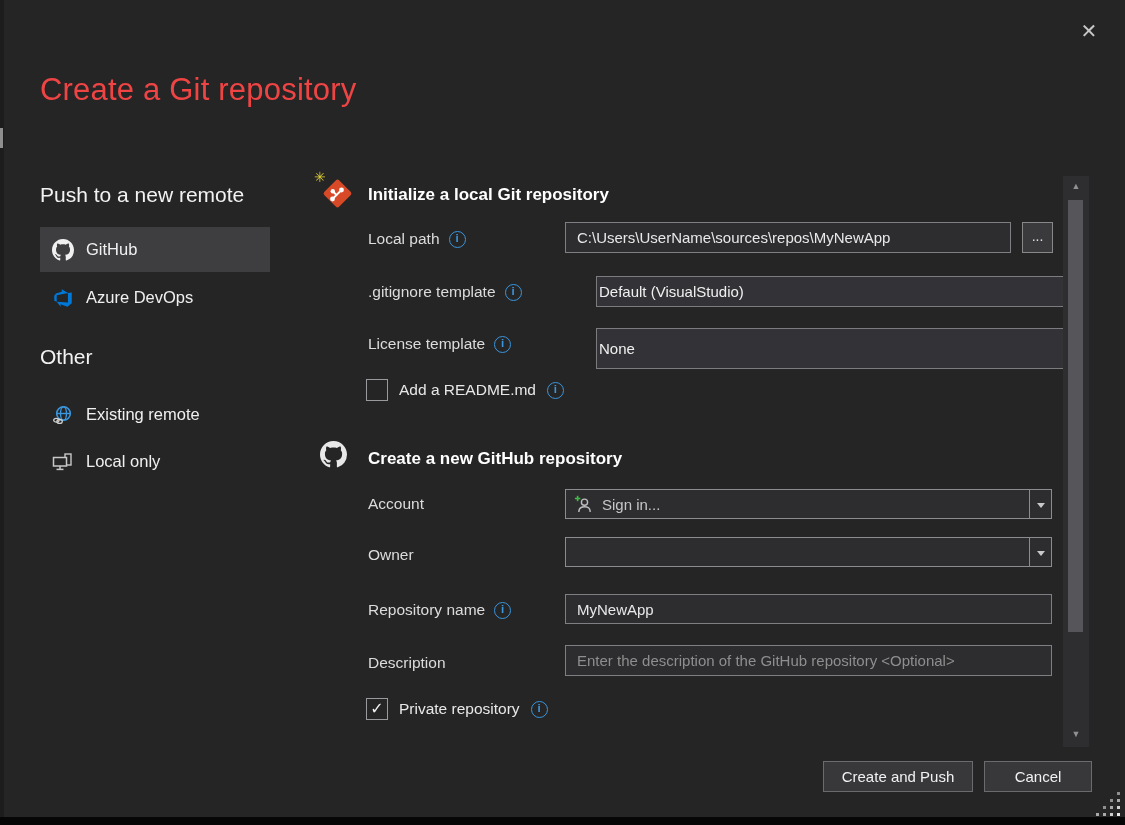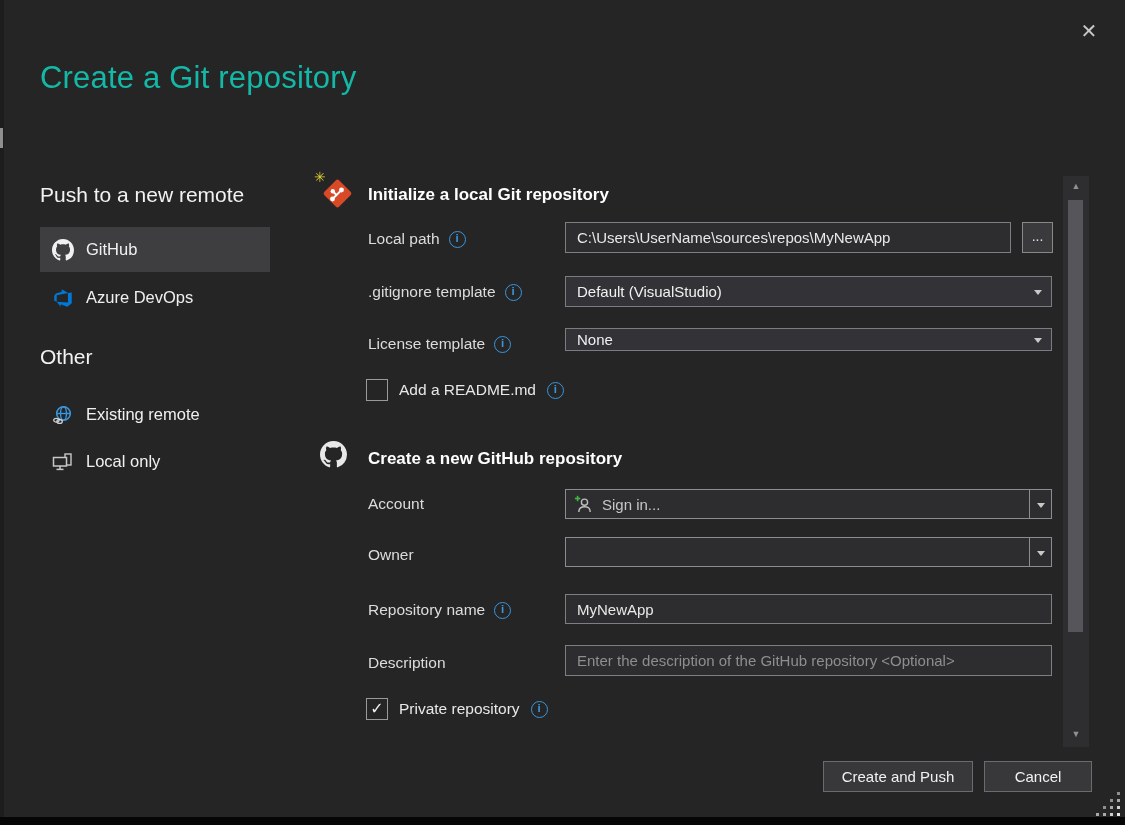--- a/index.html
+++ b/index.html
@@ -3,21 +3,21 @@
 <meta charset="utf-8">
 <style>
   html,body{margin:0;padding:0;background:#151515;}
   .stage{position:relative;width:1125px;height:825px;background:#252526;overflow:hidden;
          font-family:"Liberation Sans","DejaVu Sans",sans-serif;color:#e8e8e8;}
   
   .left-edge{position:absolute;left:0;top:0;width:4px;height:825px;background:#1d1d1e;}
   .left-notch{position:absolute;left:0;top:128px;width:3px;height:20px;background:#8f8f8f;}
   .bottom-strip{position:absolute;left:0;top:817px;width:1125px;height:8px;background:#060606;}
   
-  .dialog-title{position:absolute;left:40px;top:60px;font-size:31px;font-weight:300;color:#14b8a6;letter-spacing:.2px;}
+  .dialog-title{position:absolute;left:40px;top:72px;font-size:31px;font-weight:300;color:#ef4444;letter-spacing:.2px;}
   .close-btn{position:absolute;left:1072px;top:14px;width:34px;height:34px;display:flex;align-items:center;
              justify-content:center;color:#c8c8c8;font-size:20px;cursor:pointer;background:none;border:none;font-family:inherit;}
   
   .side-heading{position:absolute;left:40px;font-size:21px;color:#f2f2f2;}
   .side-item{position:absolute;left:40px;width:230px;display:flex;align-items:center;gap:11px;
              padding-left:11px;box-sizing:border-box;color:#f0f0f0;font-size:16.5px;cursor:pointer;}
   .side-item.selected{background:#3e3e40;}
   .side-item .ic{width:24px;height:24px;display:flex;align-items:center;justify-content:center;flex:0 0 24px;}
   
   .sec-heading{position:absolute;left:368px;font-size:17px;font-weight:700;color:#ffffff;}
@@ -26,21 +26,21 @@
   .gh-badge{position:absolute;left:320px;top:441px;width:28px;height:28px;}
   
   .field-label{position:absolute;left:368px;display:flex;align-items:center;gap:9px;color:#dcdcdc;font-size:15.5px;}
   .info-icon{width:17px;height:17px;border:1.5px solid #3a96dd;border-radius:50%;color:#3a96dd;font-size:11.5px;
              font-weight:700;display:inline-flex;align-items:center;justify-content:center;box-sizing:border-box;line-height:1;}
   
   .text-input{position:absolute;background:#2d2d30;border:1px solid #7f7f83;color:#e8e8e8;font-size:15px;
               padding:4px 11px;box-sizing:border-box;font-family:inherit;outline:none;}
   .text-input::placeholder{color:#8e8e8e;}
   .dropdown{position:absolute;background:#333337;border:1px solid #7c7c80;color:#f0f0f0;font-size:15px;
-            display:flex;align-items:center;padding:0 11px;box-sizing:border-box;cursor:pointer;}
+            display:flex;align-items:center;padding:0 2px;box-sizing:border-box;cursor:pointer;margin-left:31px;}
   .caret{position:absolute;right:9px;top:50%;margin-top:-2px;width:0;height:0;
          border-left:4.5px solid transparent;border-right:4.5px solid transparent;border-top:5px solid #c8c8c8;}
   .combobox{position:absolute;background:#2d2d30;border:1px solid #8c8c90;color:#c6c6c6;font-size:15px;
             display:flex;align-items:center;padding:0 8px;box-sizing:border-box;cursor:pointer;}
   .combo-arrow{position:absolute;right:0;top:0;bottom:0;width:21px;border-left:1px solid #8c8c90;
                display:flex;align-items:center;justify-content:center;}
   .combo-arrow .caret{position:static;margin-top:2px;}
   .browse-btn{position:absolute;left:1022px;top:222px;width:31px;height:31px;background:#3a3a3d;border:1px solid #88888b;
               color:#e0e0e0;font-size:14px;display:flex;align-items:flex-end;justify-content:center;padding-bottom:8px;
               box-sizing:border-box;cursor:pointer;font-family:inherit;}
@@ -151,21 +151,21 @@
   </div>
   <div class="dropdown" style="left:565px;top:276px;width:487px;height:31px;">
     <span>Default (VisualStudio)</span>
     <span class="caret"></span>
   </div>
 
   <div class="field-label" style="top:335px;">
     <span>License template</span>
     <span class="info-icon">i</span>
   </div>
-  <div class="dropdown" style="left:565px;top:328px;width:487px;height:23px;">
+  <div class="dropdown" style="left:565px;top:328px;width:487px;height:41px;">
     <span>None</span>
     <span class="caret"></span>
   </div>
 
   <div class="check-row" style="top:379px;">
     <span class="checkbox">
       
     </span>
     <span>Add a README.md</span>
     <span class="info-icon">i</span>

